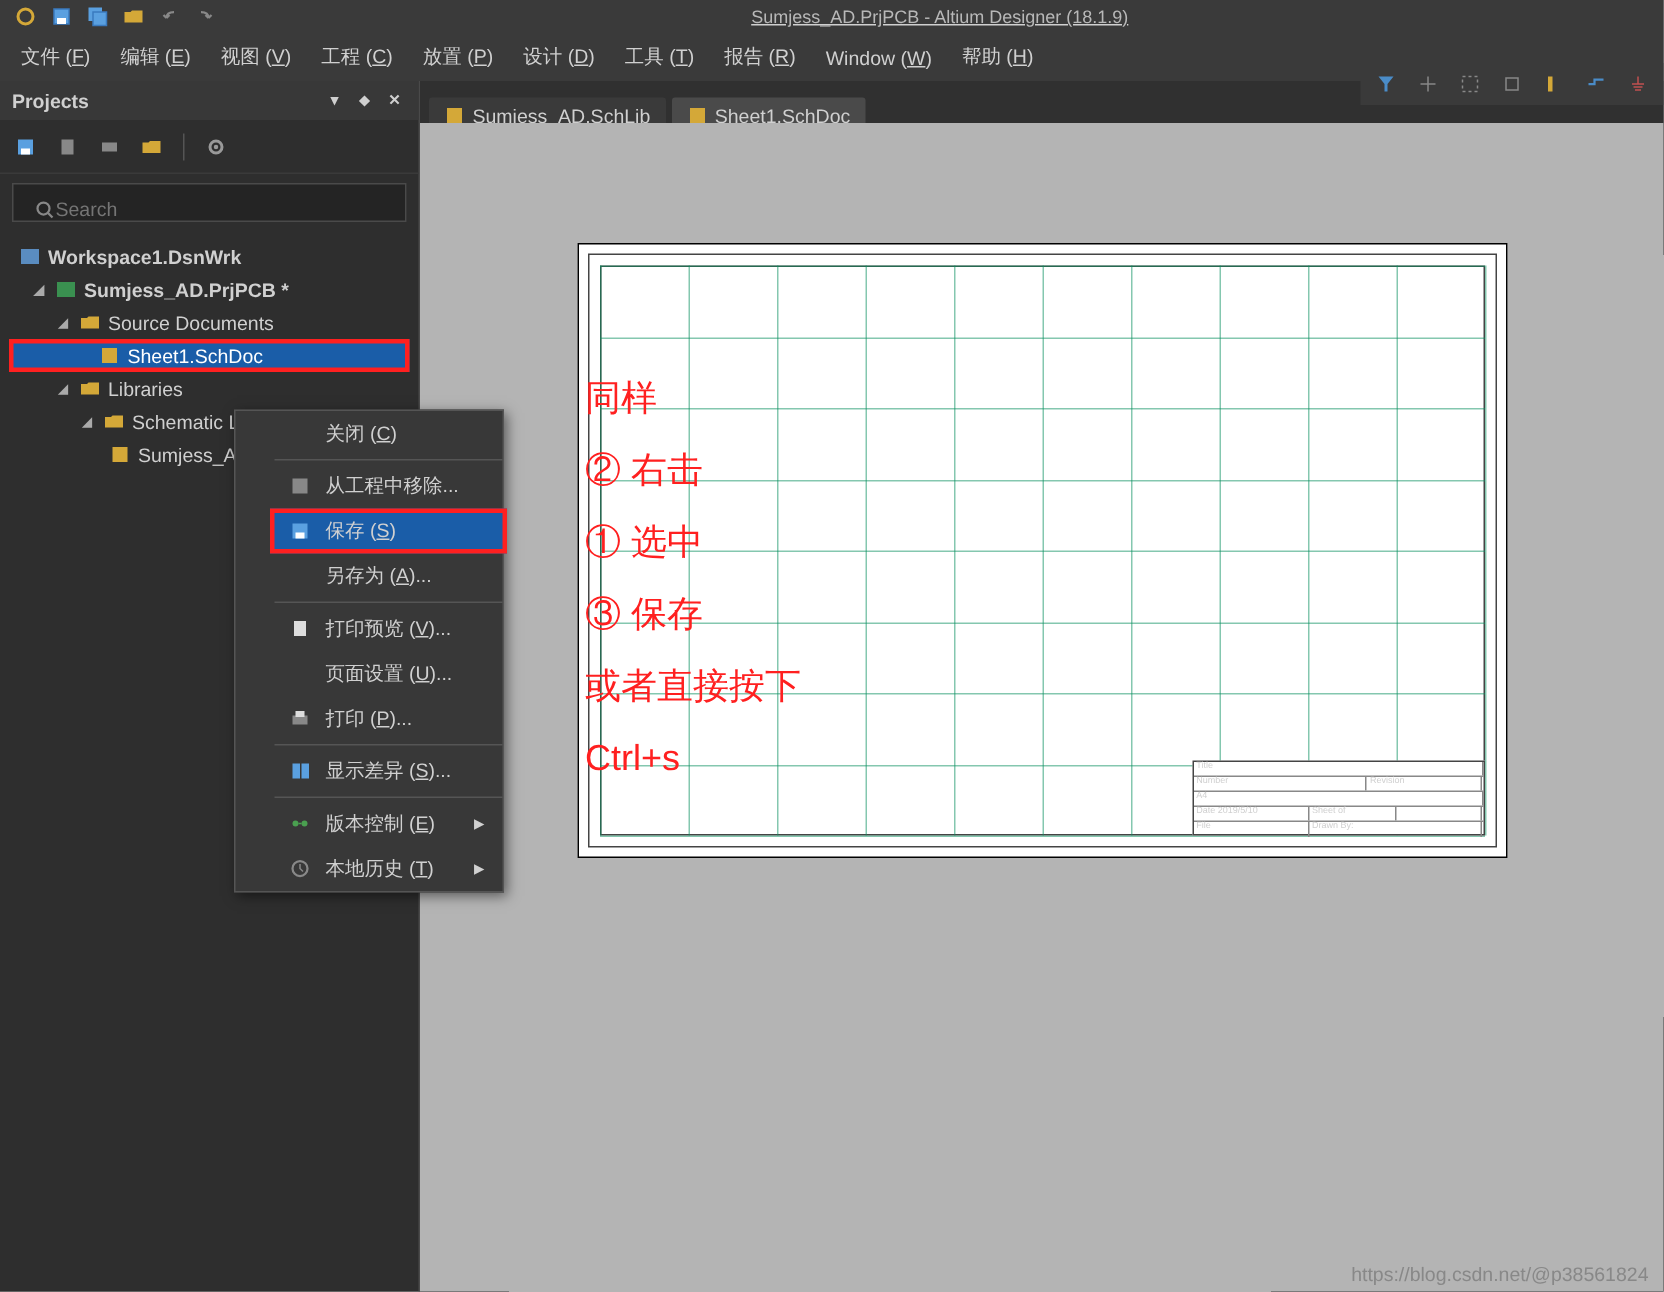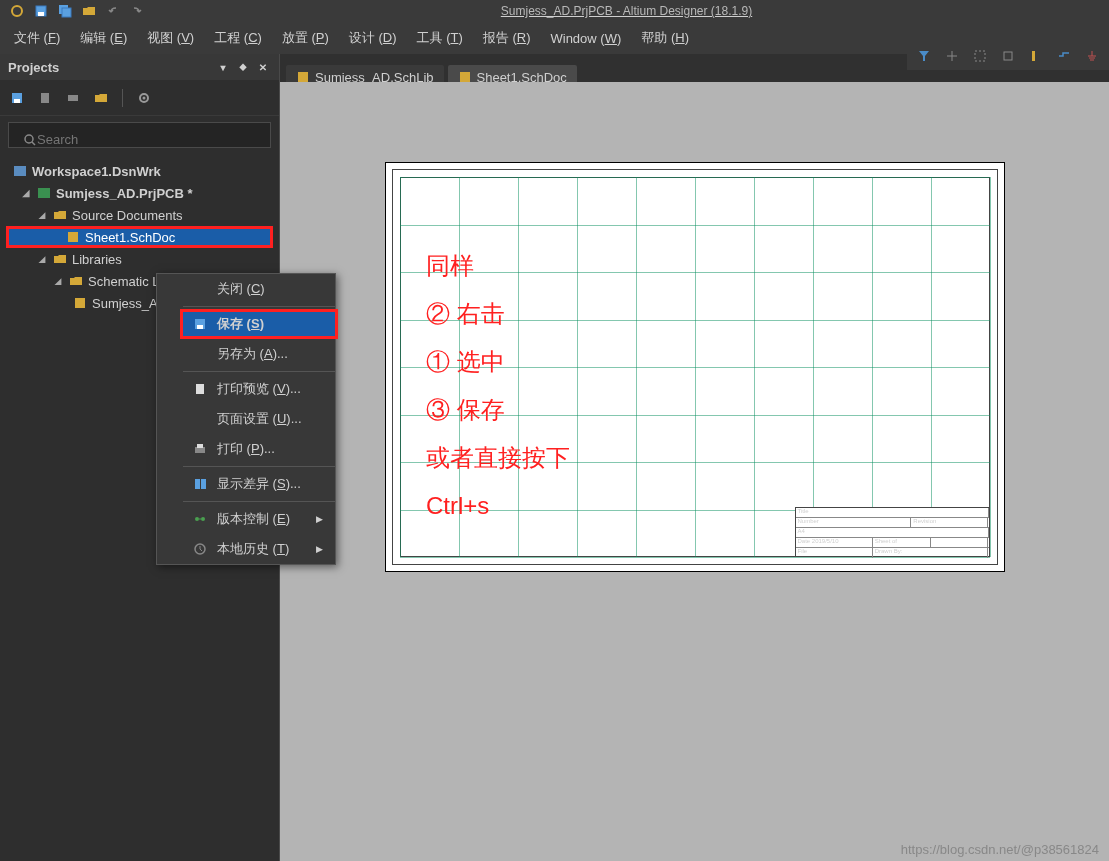--- a/index.html
+++ b/index.html
@@ -344,39 +344,47 @@
               <div class="tbc" style="width:30%">Sheet of</div>
               <div class="tbc" style="width:30%"></div>
             </div>
           <div class="tbr" style="border:none">
               <div class="tbc" style="width:40%">File</div>
               <div class="tbc" style="width:60%">Drawn By:</div>
             </div>
         </div>
       </div>
 
-      <div class="annot" style="left:110px; top:160px;margin-left:36px;">
+      <div class="annot" style="left:110px; top:160px;">
         <div>同样</div>
         <div>② 右击</div>
         <div>① 选中</div>
         <div>③ 保存</div>
         <div>或者直接按下</div>
         <div>Ctrl+s</div>
       </div>
     </div>
   </div>
 </div>
 
 <div class="context-menu">
   <div class="cm-item">
     <span class="cm-icon"></span>
     <span>关闭 (<span class="ul">C</span>)</span>
   </div>
   <div class="cm-sep"></div>
-  <div class="cm-item highlighted red-box" style="margin:0 -3px;font-weight:bold;">
+  <div class="cm-item">
+    <span class="cm-icon">
+        <svg width="14" height="14">
+          <rect x="2" y="2" width="10" height="10" fill="#888"></rect>
+        </svg>
+      </span>
+    <span>从工程中移除...</span>
+  </div>
+  <div class="cm-item highlighted red-box" style="margin:0 -3px;">
     <span class="cm-icon">
         <svg width="14" height="14">
           <rect x="2" y="2" width="10" height="10" fill="#5aa0e0"></rect>
           <rect x="4" y="8" width="6" height="4" fill="#fff"></rect>
         </svg>
       </span>
     <span>保存 (<span class="ul">S</span>)</span>
   </div>
   <div class="cm-item">
     <span class="cm-icon"></span>

